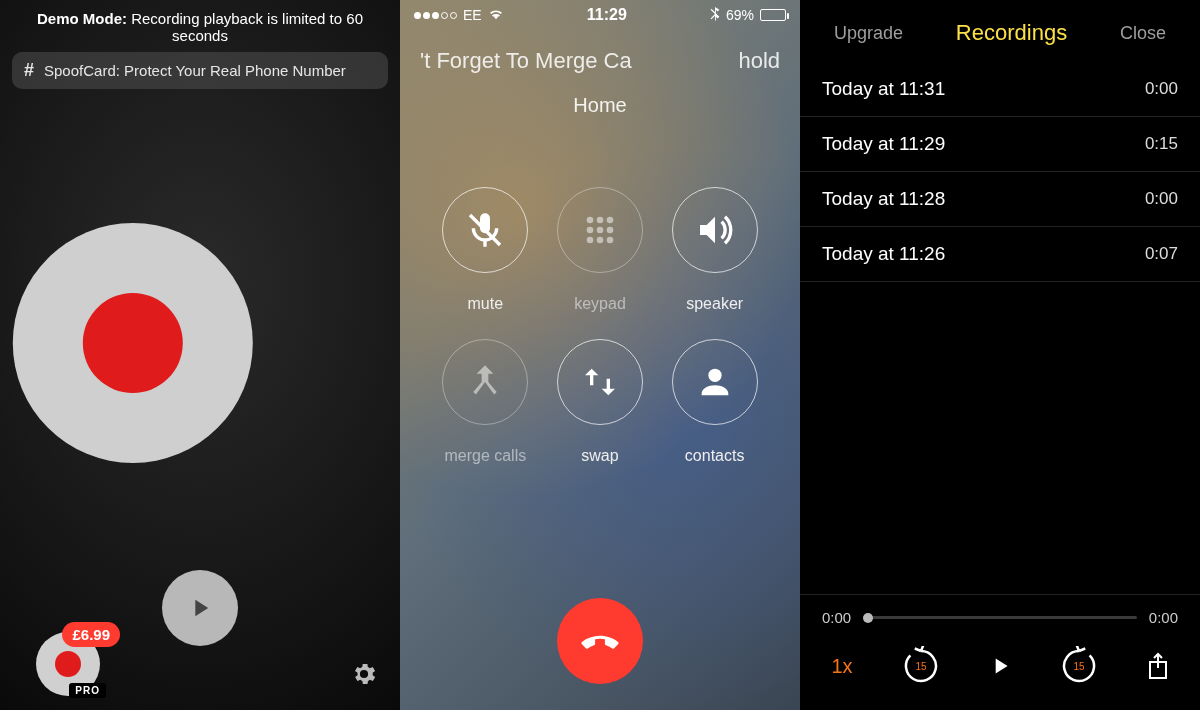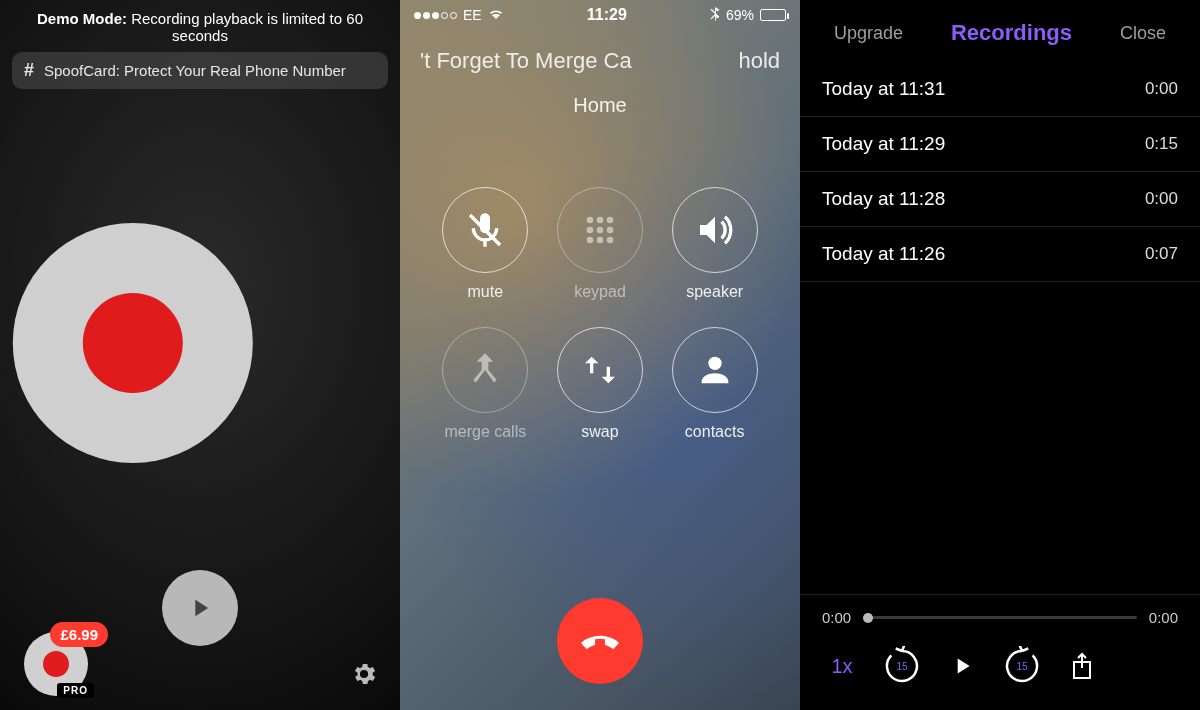--- a/index.html
+++ b/index.html
@@ -42,21 +42,21 @@
   }
   .recbtn .dot { width: 100px; height: 100px; border-radius: 50%; background: #e01b1b; }
   .playbtn {
     position: absolute; left: 50%; top: 570px; transform: translateX(-50%);
     width: 76px; height: 76px; border-radius: 50%;
     background: #b8b8b8; display: flex; align-items: center; justify-content: center;
     cursor: pointer;
   }
   .playbtn svg { width: 28px; height: 28px; fill: #444; }
   .p1-probtn {
-    position: absolute; left: 24px; bottom: 14px;
+    position: absolute; left: 36px; bottom: 14px;
     width: 64px; height: 64px; border-radius: 50%;
     background: #d0d0d0; display:flex; align-items:center; justify-content:center;
   }
   .p1-probtn .dot { width: 26px; height: 26px; border-radius:50%; background:#e01b1b; }
   .price-badge {
     position: absolute; top: -10px; right: -20px;
     background: #ff3b30; color:#fff; font-weight:700;
     font-size: 15px; padding: 4px 10px; border-radius: 14px;
   }
   .pro-label {
@@ -101,21 +101,21 @@
     display:flex; justify-content:center; font-size: 20px;
     margin-top: 20px;
     color: rgba(255,255,255,.9);
   }
   .callgrid {
     margin-top: 60px;
     display:grid; grid-template-columns: repeat(3, 1fr);
     row-gap: 26px; justify-items:center;
     padding: 0 28px;
   }
-  .callbtn { display:flex; flex-direction:column; align-items:center; gap:10px; }
+  .callbtn { display:flex; flex-direction:column; align-items:center; gap:22px; }
   .circlebtn {
     width: 86px; height:86px; border-radius:50%;
     border: 1.5px solid rgba(255,255,255,.7);
     display:flex; align-items:center; justify-content:center;
     cursor:pointer;
   }
   .circlebtn svg { width: 40px; height:40px; fill:#fff; }
   .callbtn .lbl { font-size: 16px; color:#eee; }
   .callbtn.disabled .circlebtn { border-color: rgba(255,255,255,.35); }
   .callbtn.disabled svg { fill: rgba(255,255,255,.5); }
@@ -127,21 +127,21 @@
   }
   .endcall svg { width:42px; height:42px; fill:#fff; }
 
   
   .p3 { background:#000; display:flex; flex-direction:column; }
   .p3-header {
     display:flex; align-items:center; justify-content:space-between;
     padding: 20px 34px 16px;
   }
   .p3-header .side { color:#9e9e9e; font-size:18px; cursor:pointer; }
-  .p3-header .title { color:#8b5cf6; font-size:22px; font-weight:700; }
+  .p3-header .title { color:#fde047; font-size:22px; font-weight:400; }
   .p3-list { flex:0 0 auto; }
   .rec-row {
     display:flex; justify-content:space-between; align-items:center;
     padding: 16px 22px; border-bottom:1px solid #232323;
     font-size:19px; color:#fff;
   }
   .rec-row .dur { color:#ddd; font-size:17px; }
   .p3-player {
     position:absolute; bottom:0; left:0; right:0;
     padding: 14px 22px 24px;
@@ -152,22 +152,22 @@
   }
   .track {
     flex:1; height:3px; background:#3a3a3a; position:relative; border-radius:2px;
   }
   .thumb {
     position:absolute; left:0; top:50%; transform:translate(0,-50%);
     width:10px; height:10px; background:#bbb; border-radius:50%;
   }
   .controls {
     margin-top: 20px;
-    display:flex; align-items:center;
-    color:#8b5cf6;
+    display:flex; justify-content:space-between; align-items:center;
+    color:#f97316;
     gap:20px;
   }
   .controls .ctl { width:40px; height:40px; display:flex; align-items:center; justify-content:center; cursor:pointer;}
   .controls svg { fill:#fff; }
   .speed { font-size: 20px; }
   .skip { position:relative; width:32px; height:32px; }
   .skip svg { width:100%; height:100%; fill:none; stroke:#fff; stroke-width:2; }
   .skip .num { position:absolute; inset:0; display:flex; align-items:center; justify-content:center; font-size:10px; }
 </style>
 </head>

